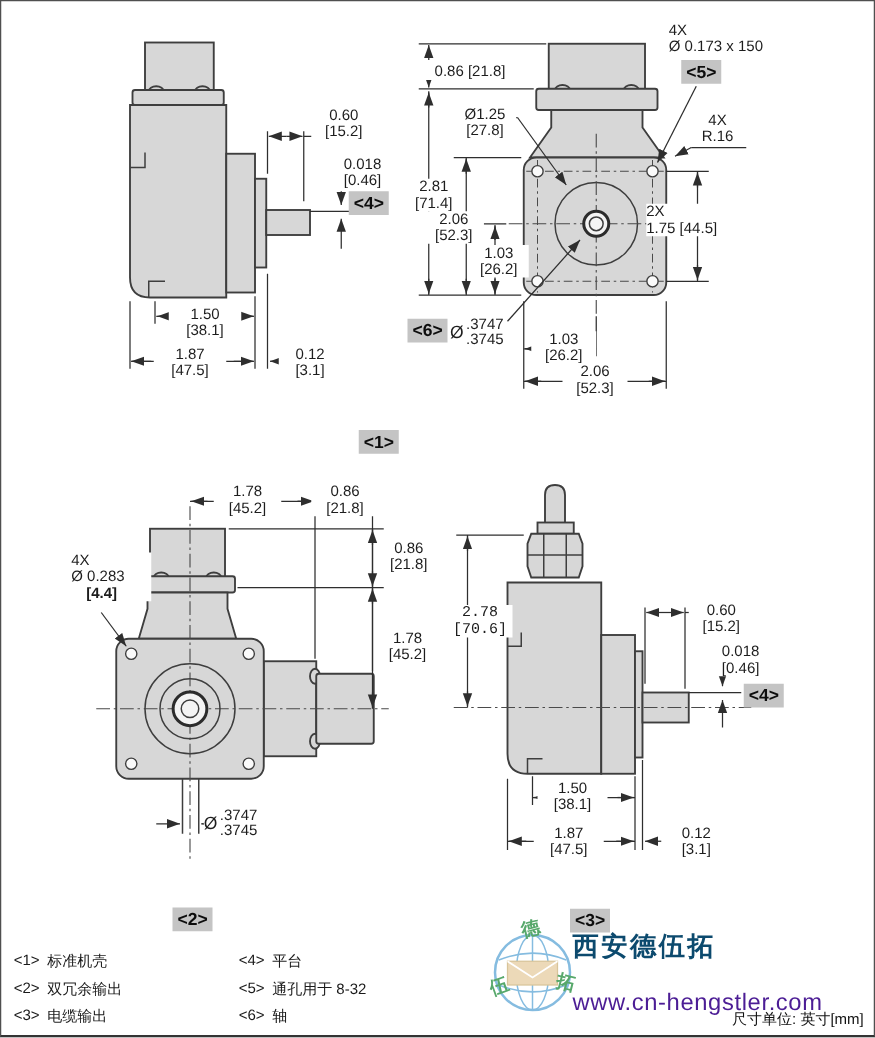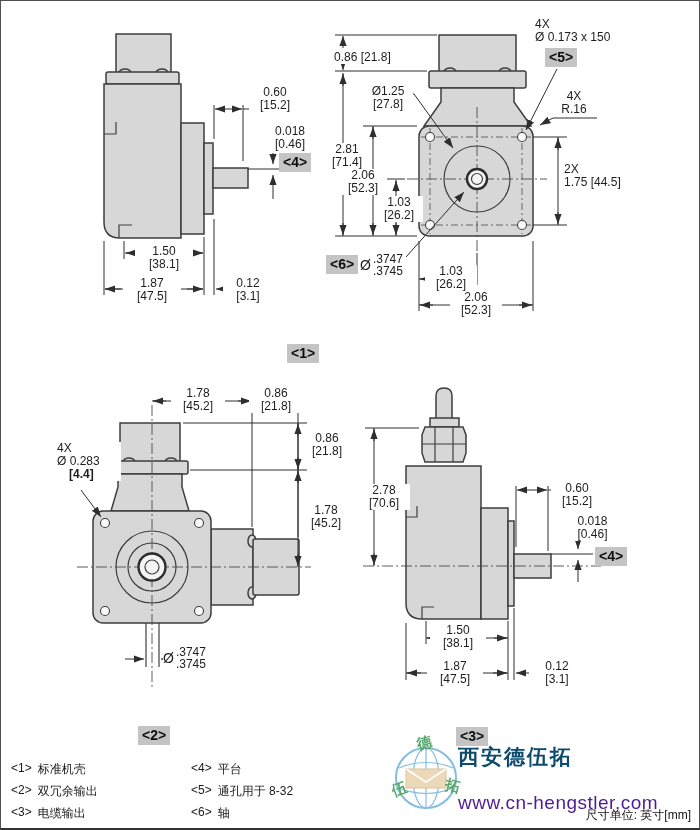--- a/index.html
+++ b/index.html
@@ -258,21 +258,21 @@
 </div>
 <div class="dim" style="left:122px;top:276px;width:58px;">
   <div>1.87</div>
       <div>[47.5]</div>
 </div>
 <div class="dim" style="left:222px;top:276px;width:50px;">
   <div>0.12</div>
       <div>[3.1]</div>
 </div>
 
-<div class="dim nl" style="left:333px;top:50px;width:84px;">0.86 [21.8]</div>
+<div class="dim nl" style="left:333px;top:50px;width:84px;text-align:center;">0.86 [21.8]</div>
 <div class="dim nl" style="left:534px;top:17px;width:112px;">
   <div>4X</div>
       <div>Ø 0.173 x 150</div>
 </div>
 <div class="tag" style="left:544px;top:47px;">&lt;5&gt;</div>
 <div class="dim" style="left:362px;top:84px;width:50px;">
   <div>Ø1.25</div>
       <div>[27.8]</div>
 </div>
 <div class="dim" style="left:550px;top:89px;width:46px;">
@@ -284,21 +284,21 @@
       <div>[71.4]</div>
 </div>
 <div class="dim" style="left:338px;top:168px;width:48px;">
   <div>2.06</div>
       <div>[52.3]</div>
 </div>
 <div class="dim" style="left:374px;top:195px;width:48px;">
   <div>1.03</div>
       <div>[26.2]</div>
 </div>
-<div class="dim nl" style="left:563px;top:162px;width:90px;">
+<div class="dim nl" style="left:516px;top:162px;width:90px;">
   <div>2X</div>
       <div>1.75 [44.5]</div>
 </div>
 <div class="tag" style="left:325px;top:254px;">&lt;6&gt;</div>
 <div class="stack" style="left:359px;top:252px;">
   <span class="sym">Ø</span>
   <span class="col">
         <span>.3747</span>
         <span>.3745</span>
       </span>
@@ -336,21 +336,21 @@
 </div>
 <div class="stack" style="left:162px;top:645px;">
   <span class="sym">Ø</span>
   <span class="col">
         <span>.3747</span>
         <span>.3745</span>
       </span>
 </div>
 <div class="tag" style="left:137px;top:725px;">&lt;2&gt;</div>
 
-<div class="dim" style="left:357px;top:483px;width:52px;">
+<div class="dim" style="left:357px;top:483px;width:52px;font-family:Liberation Mono, monospace;">
   <div>2.78</div>
       <div>[70.6]</div>
 </div>
 <div class="dim" style="left:550px;top:481px;width:52px;">
   <div>0.60</div>
       <div>[15.2]</div>
 </div>
 <div class="dim" style="left:564px;top:514px;width:55px;">
   <div>0.018</div>
       <div>[0.46]</div>

